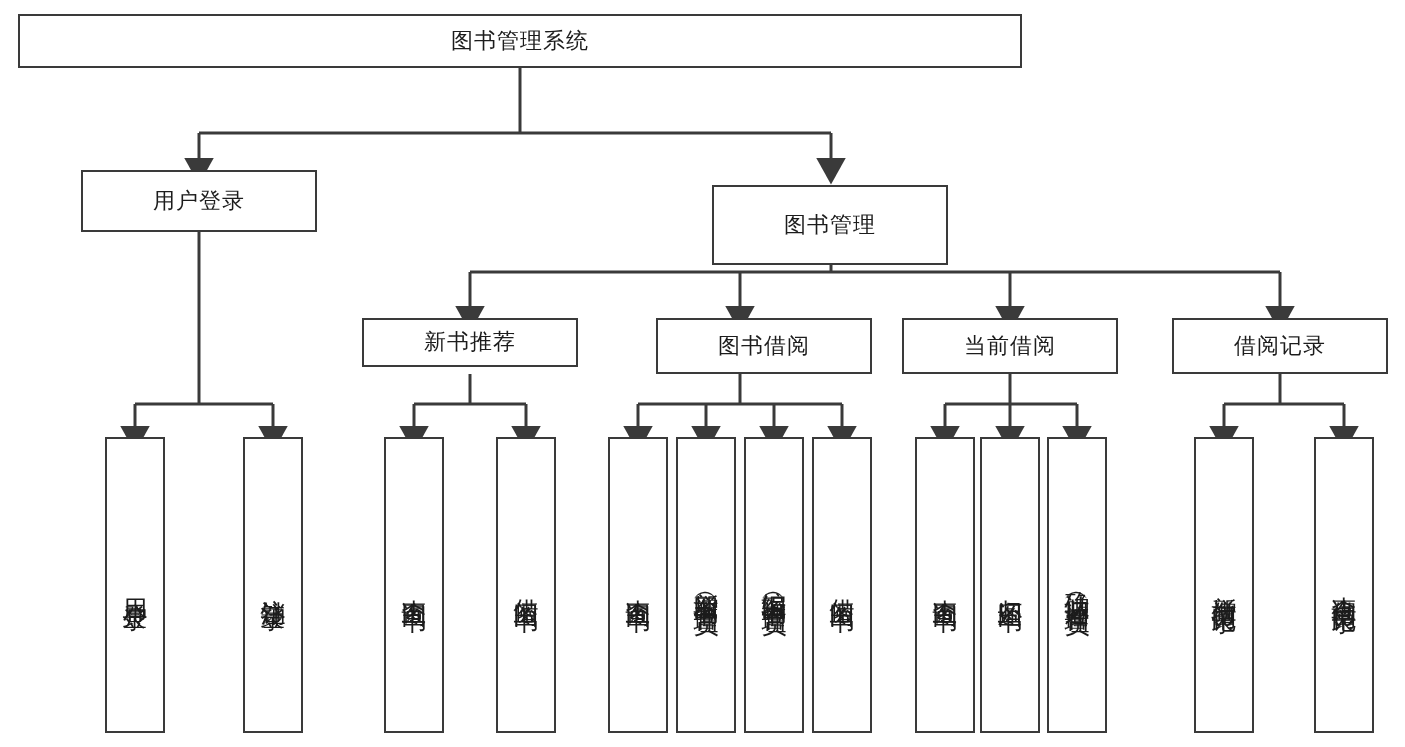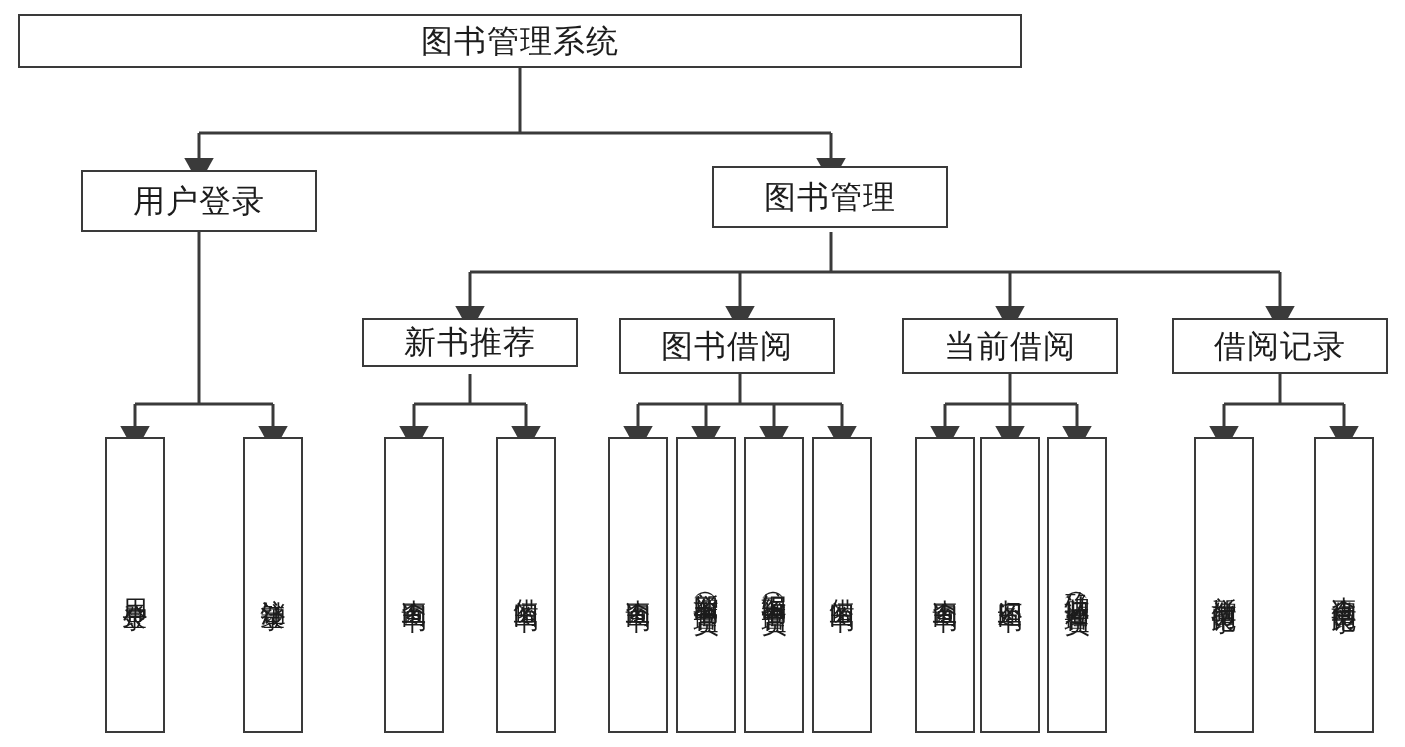--- a/index.html
+++ b/index.html
@@ -30,21 +30,21 @@
     box-sizing: border-box;
     border: 2px solid #3a3a3a;
     background: #ffffff;
     display: flex;
     align-items: center;
     justify-content: center;
     text-align: center;
     color: #1c1c1c;
   }
   .node.horiz {
-    font-size: 32px;
+    font-size: 22px;
     letter-spacing: 1px;
     line-height: 1.2;
   }
   .node.vert {
     writing-mode: vertical-rl;
     text-orientation: upright;
     font-size: 25px;
     line-height: 1.15;
     letter-spacing: 3px;
     padding: 6px 0;
@@ -120,28 +120,28 @@
     </g>
   </svg>
 
   <div class="node horiz" style="left:18px; top:14px; width:1004px; height:54px;">
     <span>图书管理系统</span>
   </div>
 
   <div class="node horiz" style="left:81px; top:170px; width:236px; height:62px;">
     <span>用户登录</span>
   </div>
-  <div class="node horiz" style="left:712px; top:166px; width:236px; height:62px;">
+  <div class="node horiz" style="left:712px; top:185px; width:236px; height:80px;">
     <span>图书管理</span>
   </div>
 
   <div class="node horiz" style="left:362px; top:318px; width:216px; height:49px;">
     <span>新书推荐</span>
   </div>
-  <div class="node horiz" style="left:619px; top:318px; width:216px; height:56px;">
+  <div class="node horiz" style="left:656px; top:318px; width:216px; height:56px;">
     <span>图书借阅</span>
   </div>
   <div class="node horiz" style="left:902px; top:318px; width:216px; height:56px;">
     <span>当前借阅</span>
   </div>
   <div class="node horiz" style="left:1172px; top:318px; width:216px; height:56px;">
     <span>借阅记录</span>
   </div>
 
   <div class="node vert" style="left:105px; top:437px; width:60px; height:296px;">

